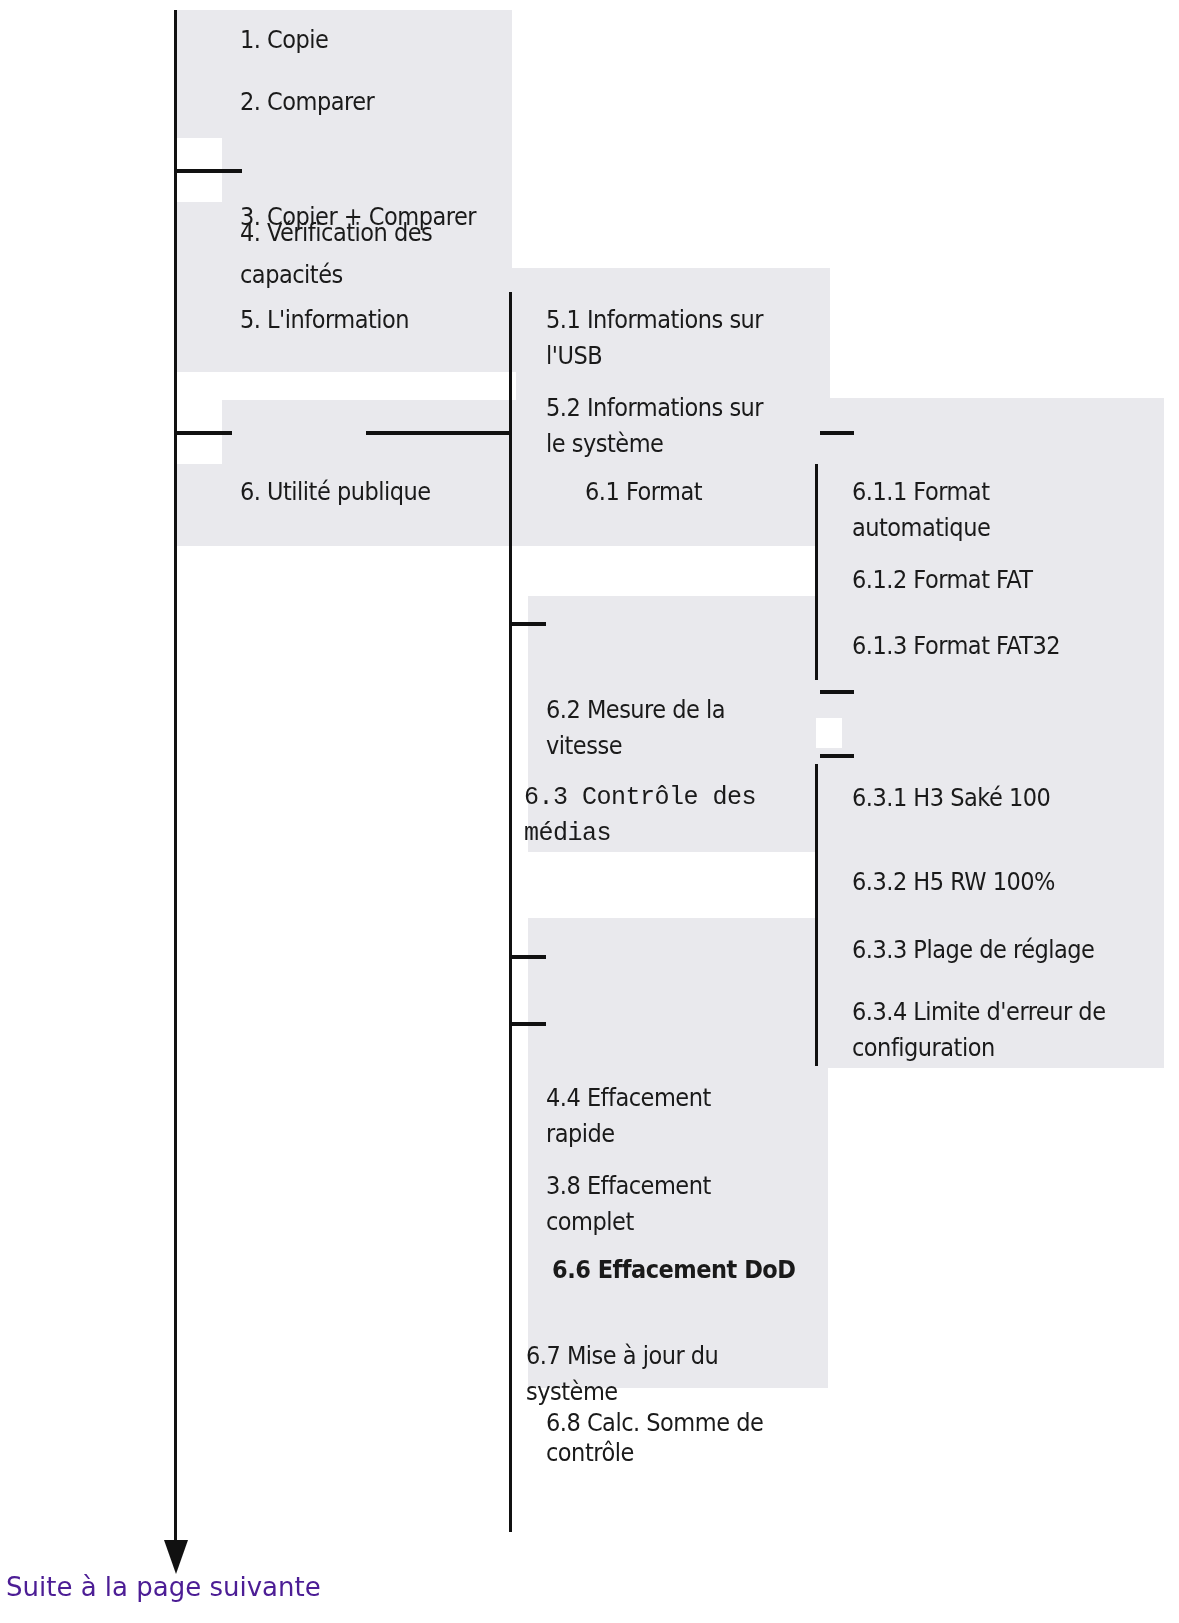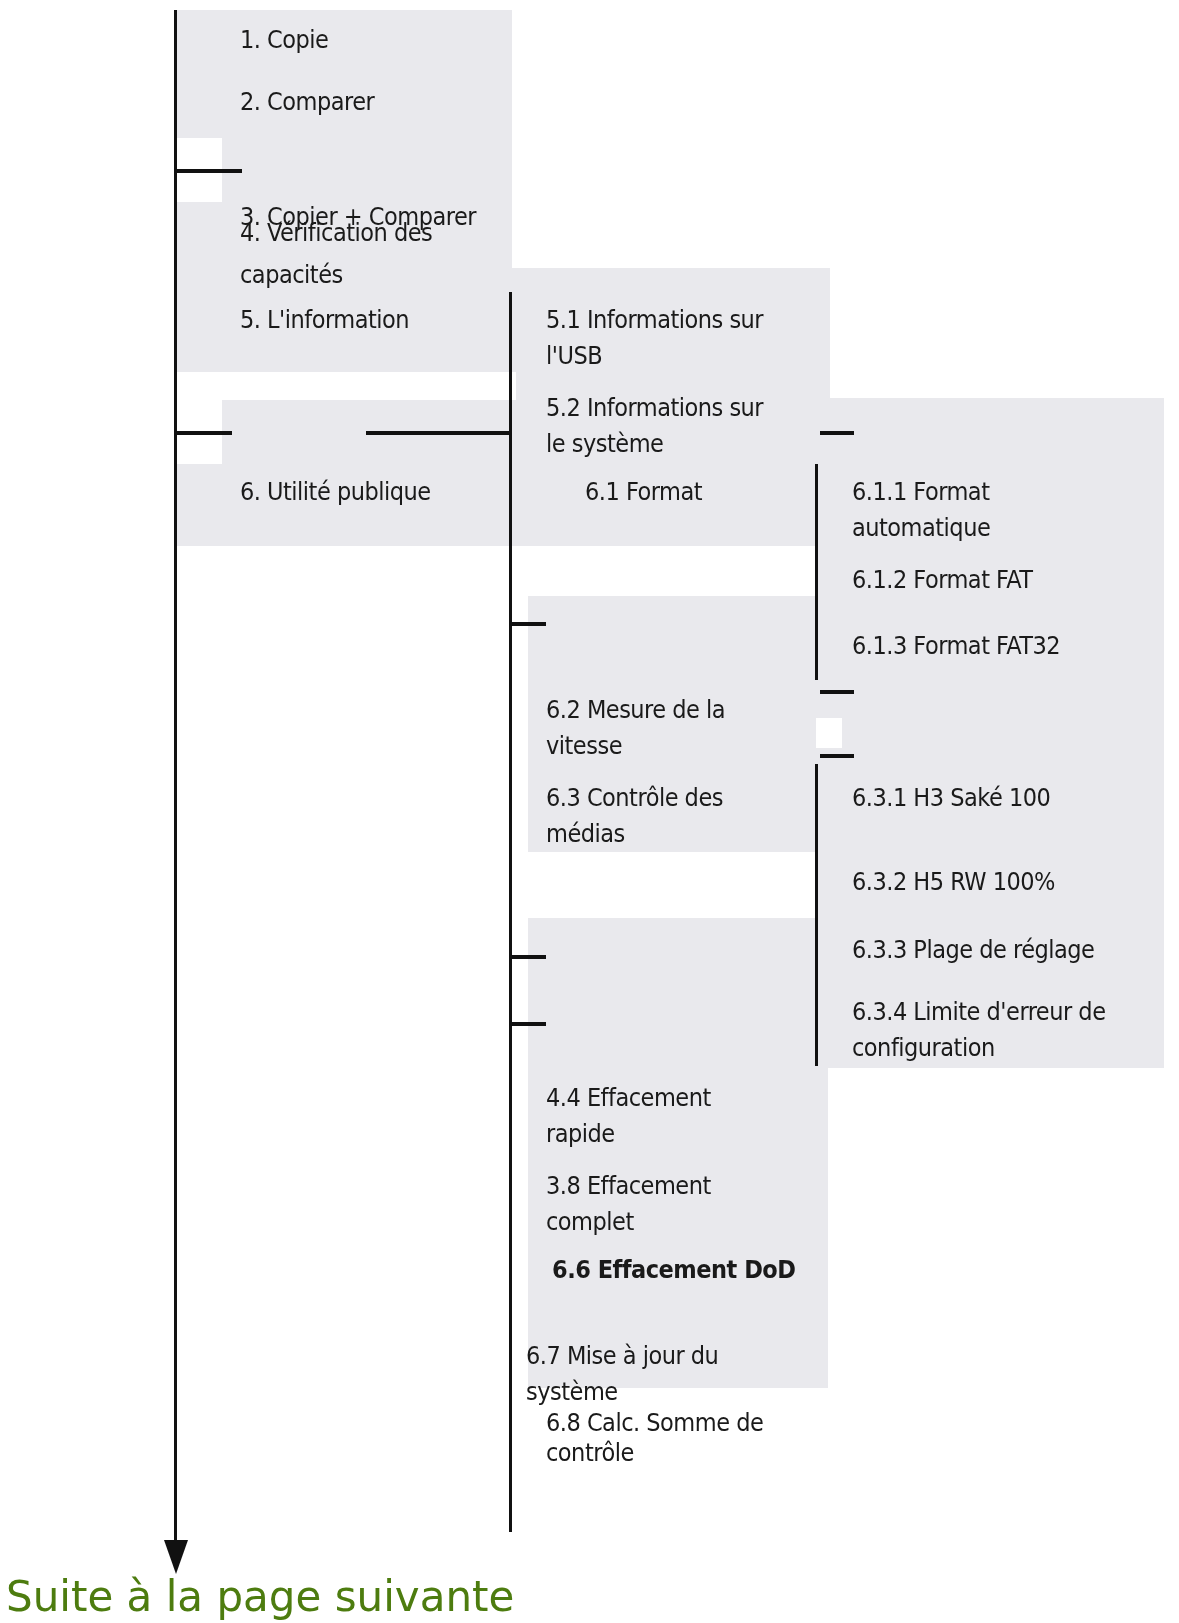--- a/index.html
+++ b/index.html
@@ -2,21 +2,21 @@
 <html><head>
   <meta charset="utf-8">
   <style>
     html, body { margin: 0; padding: 0; background: #ffffff; }
     body { width: 1179px; height: 1623px; position: relative; overflow: hidden;
            font-family: "DejaVu Sans", sans-serif; color: #1a1a1a; }
     .box { position: absolute; background: #e9e9ed; }
     .line { position: absolute; background: #111; }
     .item { position: absolute; font-family: "DejaVu Sans Condensed", "DejaVu Sans", sans-serif;
             font-size: 25px; line-height: 36px; letter-spacing: -0.5px; white-space: pre-line; }
-    .footer { position: absolute; left: 6px; top: 1572px; font-size: 42px; font-family: "DejaVu Sans", sans-serif; color: #4d7c0f; }
+    .footer { position: absolute; left: 6px; top: 1572px; font-size: 26px; font-family: "DejaVu Sans", sans-serif; color: #4c1d95; }
     .arrow { position: absolute; left: 164px; top: 1540px; width: 0; height: 0;
              border-left: 12px solid transparent; border-right: 12px solid transparent; border-top: 34px solid #111; }
   </style>
 </head>
 <body>
 
 <div class="box" style="left:176px;top:10px;width:336px;height:362px;"></div>
 <div class="box" style="left:176px;top:400px;width:336px;height:146px;"></div>
 <div class="box" style="left:512px;top:268px;width:318px;height:278px;"></div>
 <div class="box" style="left:528px;top:596px;width:290px;height:256px;"></div>
@@ -52,21 +52,21 @@
 <div class="item" style="left:240px;top:302px;">5. L'information</div>
 <div class="item" style="left:240px;top:474px;">6. Utilité publique</div>
 
 <div class="item" style="left:546px;top:302px;">5.1 Informations sur
 l'USB</div>
 <div class="item" style="left:546px;top:390px;">5.2 Informations sur
 le système</div>
 <div class="item" style="left:546px;top:474px;margin-left:39px;">6.1 Format</div>
 <div class="item" style="left:546px;top:692px;">6.2 Mesure de la
 vitesse</div>
-<div class="item" style="left:546px;top:780px;">6.3 Contrôle des
+<div class="item" style="left:524px;top:780px;font-family:Liberation Mono, monospace;">6.3 Contrôle des
 médias</div>
 <div class="item" style="left:546px;top:1080px;">4.4 Effacement
 rapide</div>
 <div class="item" style="left:546px;top:1168px;">3.8 Effacement
 complet</div>
 <div class="item" style="left:552px;top:1252px;font-weight:bold;">6.6 Effacement DoD</div>
 <div class="item" style="left:526px;top:1322px;margin-top:16px;">6.7 Mise à jour du
 système</div>
 <div class="item" style="left:546px;top:1408px;line-height:30px;">6.8 Calc. Somme de
 contrôle</div>

